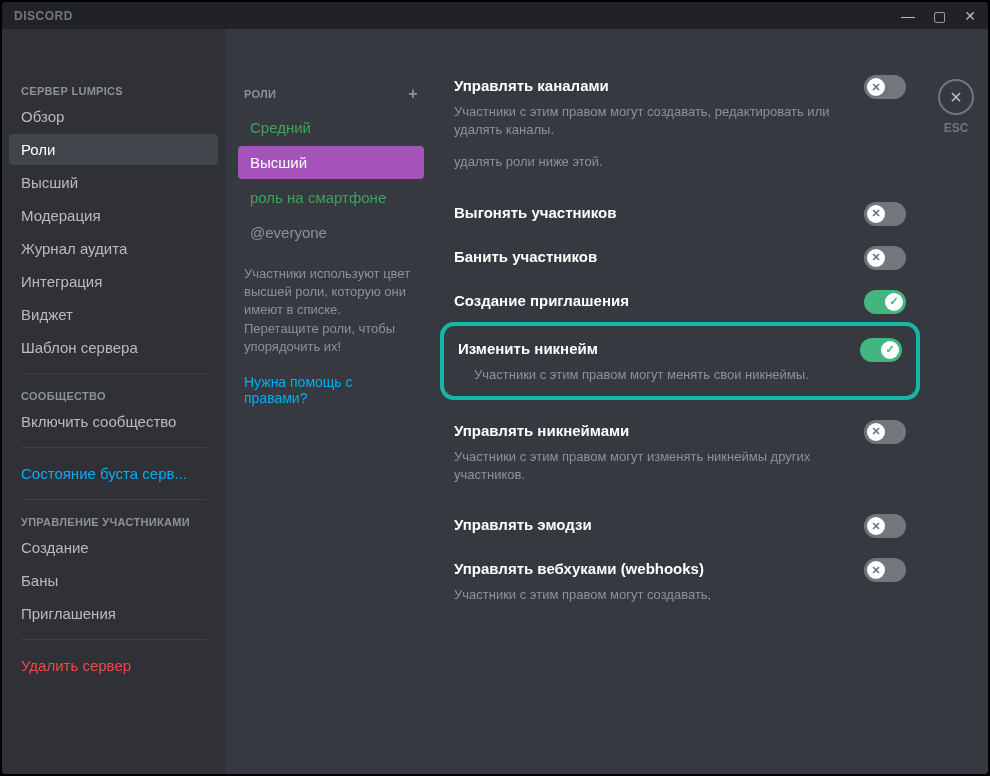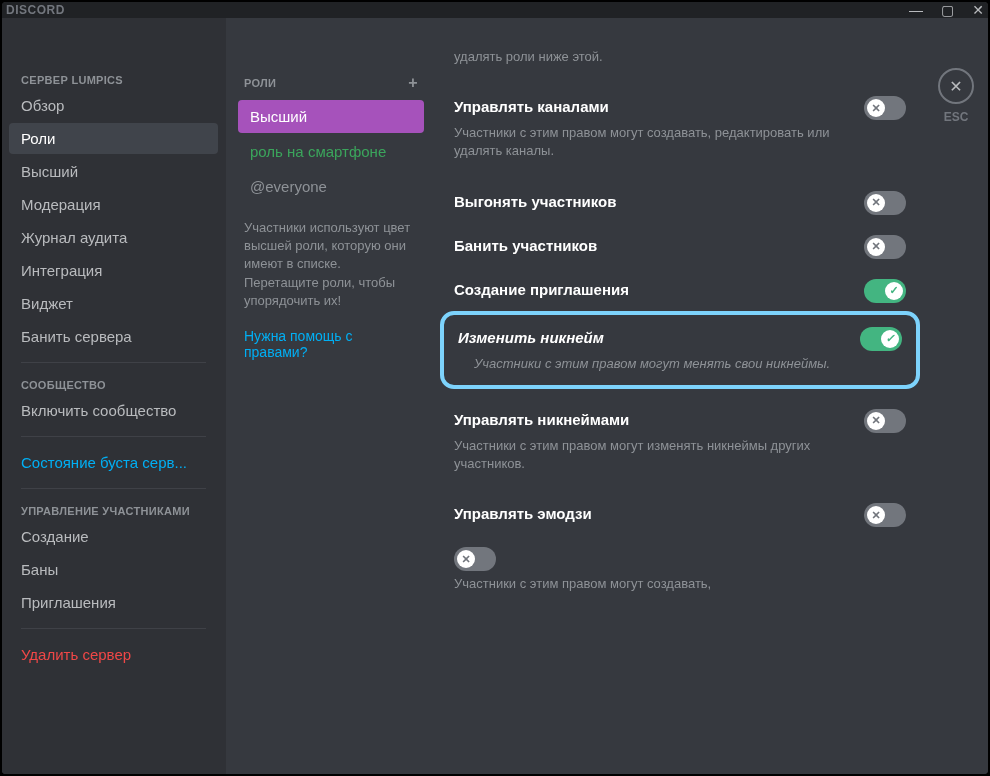--- a/index.html
+++ b/index.html
@@ -1,18 +1,18 @@
 <!DOCTYPE html>
 <html><head>
 <meta charset="utf-8">
 <style>
 * { margin: 0; padding: 0; box-sizing: border-box; }
 body { font-family: -apple-system, BlinkMacSystemFont, "Segoe UI", Helvetica, Arial, sans-serif; background: #000; width: 990px; height: 776px; overflow: hidden; }
 .window { width: 986px; height: 772px; margin: 2px; background: #36393f; position: relative; border-radius: 4px; overflow: hidden; display: flex; flex-direction: column; }
-.titlebar { height: 16px; background: #202225; display: flex; align-items: center; justify-content: space-between; padding: 0 4px; }
+.titlebar { height: 27px; background: #202225; display: flex; align-items: center; justify-content: space-between; padding: 0 12px; }
 .app-name { color: #72767d; font-size: 12px; font-weight: 700; letter-spacing: 0.5px; }
 .win-controls { display: flex; gap: 18px; color: #b9bbbe; font-size: 14px; }
 .win-btn { cursor: pointer; }
 .content { flex: 1; display: flex; background: #36393f; overflow: hidden; }
 .sidebar-left { width: 224px; background: #2f3136; padding: 50px 8px 20px 7px; overflow-y: auto; }
 .section-header { color: #8e9297; font-size: 11px; font-weight: 700; letter-spacing: 0.3px; padding: 6px 12px 4px 12px; text-transform: uppercase; }
 .nav-item { color: #b9bbbe; padding: 7px 12px; border-radius: 4px; font-size: 15px; cursor: pointer; margin-bottom: 2px; }
 .nav-item.active { background: #40444b; color: #fff; }
 .nav-divider { height: 1px; background: #3f4147; margin: 10px 12px; }
 .nav-link { color: #00aff4; padding: 7px 12px; font-size: 15px; cursor: pointer; }
@@ -29,21 +29,21 @@
 .perm-title { color: #fff; font-size: 15px; font-weight: 600; }
 .perm-desc { color: #8e9297; font-size: 13px; line-height: 1.4; padding-bottom: 14px; padding-right: 60px; }
 .toggle { width: 42px; height: 24px; border-radius: 14px; position: relative; cursor: pointer; flex-shrink: 0; margin-top: -2px; }
 .toggle.off { background: #72767d; }
 .toggle.on { background: #43b581; }
 .toggle-knob { width: 18px; height: 18px; border-radius: 50%; background: #fff; position: absolute; top: 3px; display: flex; align-items: center; justify-content: center; }
 .toggle.off .toggle-knob { left: 3px; }
 .toggle.on .toggle-knob { right: 3px; }
 .toggle.off .toggle-knob::before { content: '✕'; color: #72767d; font-size: 11px; font-weight: bold; }
 .toggle.on .toggle-knob::before { content: '✓'; color: #43b581; font-size: 11px; font-weight: bold; }
-.highlighted-box { border: 4px solid #7dd3fc; border-radius: 14px; padding: 8px 14px 2px 14px; margin: 4px -14px 4px -14px; font-style: italic; }
+.highlighted-box { border: 4px solid #14b8a6; border-radius: 14px; padding: 8px 14px 2px 14px; margin: 4px -14px 4px -14px; }
 .highlighted-box .perm-row { padding-top: 6px; }
 .highlighted-box .perm-desc { padding-bottom: 10px; margin-left: 16px; }
 .esc-col { width: 64px; padding-top: 50px; text-align: center; }
 .esc-circle { width: 36px; height: 36px; border: 2px solid #72767d; border-radius: 50%; display: flex; align-items: center; justify-content: center; color: #b9bbbe; margin: 0 auto 6px auto; cursor: pointer; font-size: 16px; }
 .esc-label { color: #72767d; font-size: 12px; font-weight: 600; }
 .truncate { white-space: nowrap; overflow: hidden; text-overflow: ellipsis; }
 </style>
 </head>
 <body>
 
@@ -60,21 +60,21 @@
     <div class="sidebar-left">
       <div class="section-header">СЕРВЕР LUMPICS</div>
       <div id="nav-server">
           <div class="nav-item">Обзор</div>
           <div class="nav-item active">Роли</div>
           <div class="nav-item">Высший</div>
           <div class="nav-item">Модерация</div>
           <div class="nav-item">Журнал аудита</div>
           <div class="nav-item">Интеграция</div>
           <div class="nav-item">Виджет</div>
-          <div class="nav-item">Банить сервера</div>
+          <div class="nav-item">Шаблон сервера</div>
         </div>
       <div class="nav-divider"></div>
       <div class="section-header">СООБЩЕСТВО</div>
       <div class="nav-item">Включить сообщество</div>
       <div class="nav-divider"></div>
       <div class="nav-link truncate">Состояние буста серв...</div>
       <div class="nav-divider"></div>
       <div class="section-header">УПРАВЛЕНИЕ УЧАСТНИКАМИ</div>
       <div id="nav-mgmt">
           <div class="nav-item">Создание</div>
@@ -84,41 +84,42 @@
       <div class="nav-divider"></div>
       <div class="nav-danger">Удалить сервер</div>
     </div>
 
     <div class="mid-col">
       <div class="mid-header">
         <span>РОЛИ</span>
         <span class="plus-icon">+</span>
       </div>
       <div id="roles-list">
+          <div class="role-item" style="color: rgb(59, 165, 92);">Средний</div>
           <div class="role-item selected">Высший</div>
           <div class="role-item" style="color: rgb(59, 165, 92);">роль на смартфоне</div>
           <div class="role-item" style="color: rgb(142, 146, 151);">@everyone</div>
         </div>
       <div class="mid-help-text">Участники используют цвет высшей роли, которую они имеют в списке. Перетащите роли, чтобы упорядочить их!</div>
       <a class="mid-link">Нужна помощь с правами?</a>
     </div>
 
     <div class="main-col">
       <div id="perm-list">
           <div>
-            <div class="perm-desc">удалять роли ниже этой.</div>
-          </div>
-          <div>
             <div class="perm-row">
               <div class="perm-title">Управлять каналами</div>
               <div class="toggle off">
                 <div class="toggle-knob"></div>
               </div>
             </div>
             <div class="perm-desc">Участники с этим правом могут создавать, редактировать или удалять каналы.</div>
+          </div>
+          <div>
+            <div class="perm-desc">удалять роли ниже этой.</div>
           </div>
           <div>
             <div class="perm-row">
               <div class="perm-title">Выгонять участников</div>
               <div class="toggle off">
                 <div class="toggle-knob"></div>
               </div>
             </div>
           </div>
           <div>
@@ -158,20 +159,21 @@
           <div>
             <div class="perm-row">
               <div class="perm-title">Управлять эмодзи</div>
               <div class="toggle off">
                 <div class="toggle-knob"></div>
               </div>
             </div>
           </div>
           <div>
             <div class="perm-row">
+              <div class="perm-title">Управлять вебхуками (webhooks)</div>
               <div class="toggle off">
                 <div class="toggle-knob"></div>
               </div>
             </div>
             <div class="perm-desc">Участники с этим правом могут создавать,</div>
           </div>
         </div>
     </div>
 
     <div class="esc-col">

